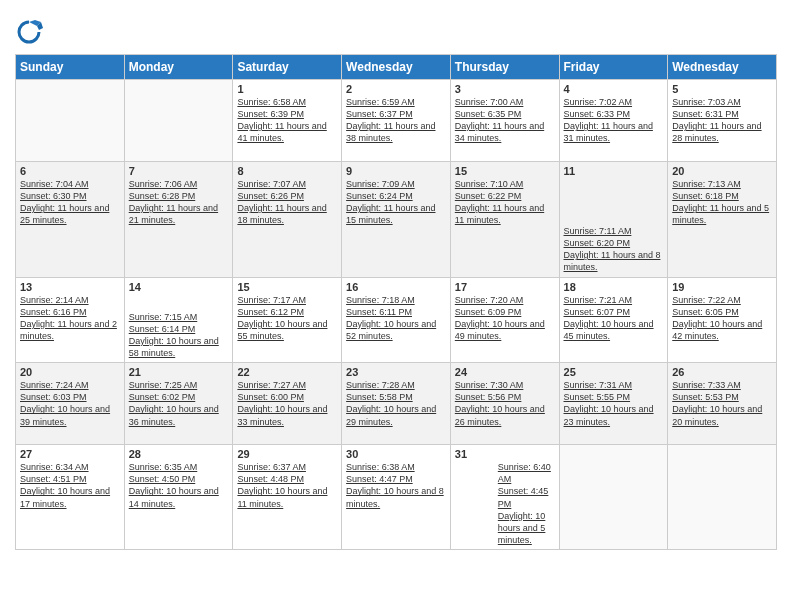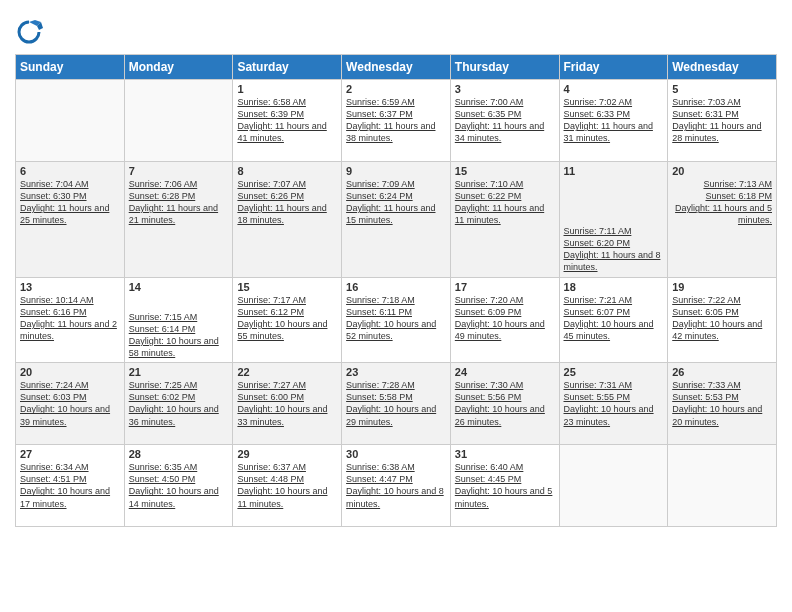--- a/index.html
+++ b/index.html
@@ -205,29 +205,29 @@
 Daylight: 11 hours and 11 minutes.</div>
           </td>
           <td>
             <span class="day-number">11</span>
             <div class="day-info" style="white-space: pre-line; margin-top: 48px;">Sunrise: 7:11 AM
 Sunset: 6:20 PM
 Daylight: 11 hours and 8 minutes.</div>
           </td>
           <td>
             <span class="day-number">20</span>
-            <div class="day-info" style="white-space: pre-line; text-align: right;">Sunrise: 7:13 AM
+            <div class="day-info" style="white-space: pre-line;">Sunrise: 7:13 AM
 Sunset: 6:18 PM
 Daylight: 11 hours and 5 minutes.</div>
           </td>
         </tr>
         <tr>
           <td>
             <span class="day-number">13</span>
-            <div class="day-info" style="white-space: pre-line;">Sunrise: 10:14 AM
+            <div class="day-info" style="white-space: pre-line;">Sunrise: 2:14 AM
 Sunset: 6:16 PM
 Daylight: 11 hours and 2 minutes.</div>
           </td>
           <td>
             <span class="day-number">14</span>
             <div class="day-info" style="white-space: pre-line; margin-top: 18px;">Sunrise: 7:15 AM
 Sunset: 6:14 PM
 Daylight: 10 hours and 58 minutes.</div>
           </td>
           <td>
@@ -325,21 +325,21 @@
 Daylight: 10 hours and 11 minutes.</div>
           </td>
           <td>
             <span class="day-number">30</span>
             <div class="day-info" style="white-space: pre-line;">Sunrise: 6:38 AM
 Sunset: 4:47 PM
 Daylight: 10 hours and 8 minutes.</div>
           </td>
           <td>
             <span class="day-number">31</span>
-            <div class="day-info" style="white-space: pre-line;">Sunrise: 6:40 AM
+            <div class="day-info" style="white-space: pre-line; margin-left: 43px;">Sunrise: 6:40 AM
 Sunset: 4:45 PM
 Daylight: 10 hours and 5 minutes.</div>
           </td>
           <td class="empty-cell"></td>
           <td class="empty-cell"></td>
         </tr>
       </tbody>
   </table>
 </div>
 

